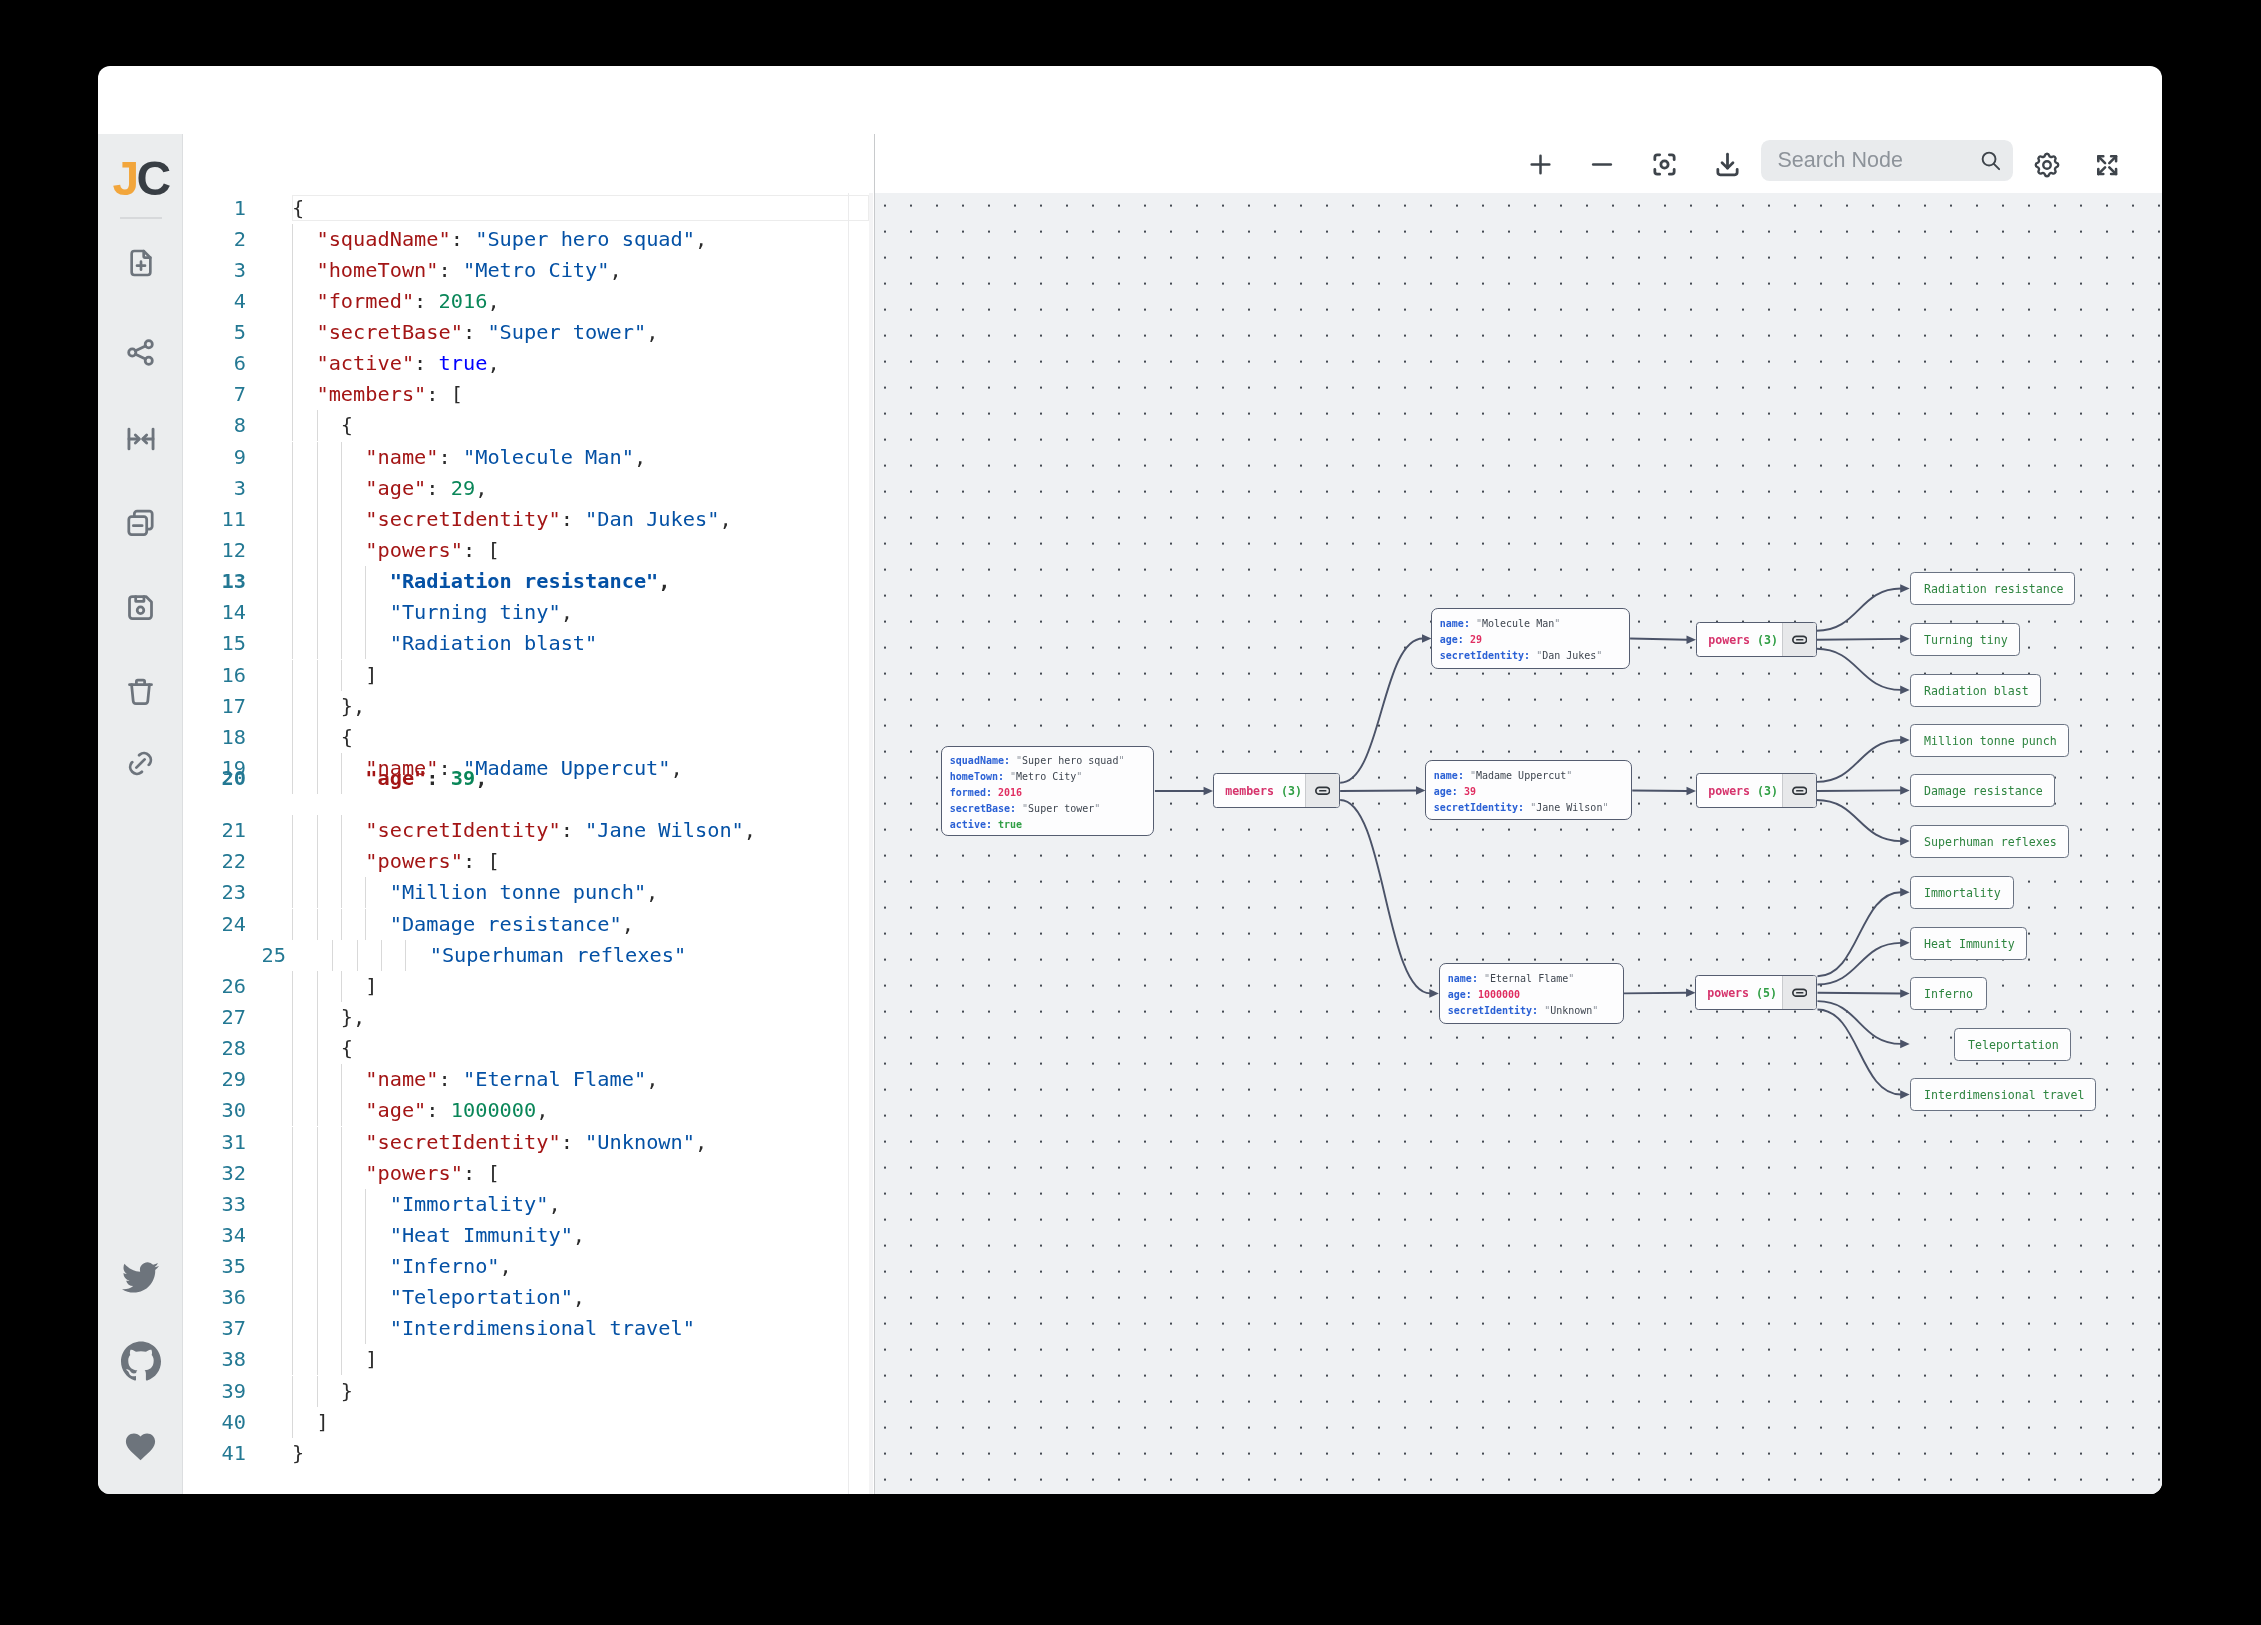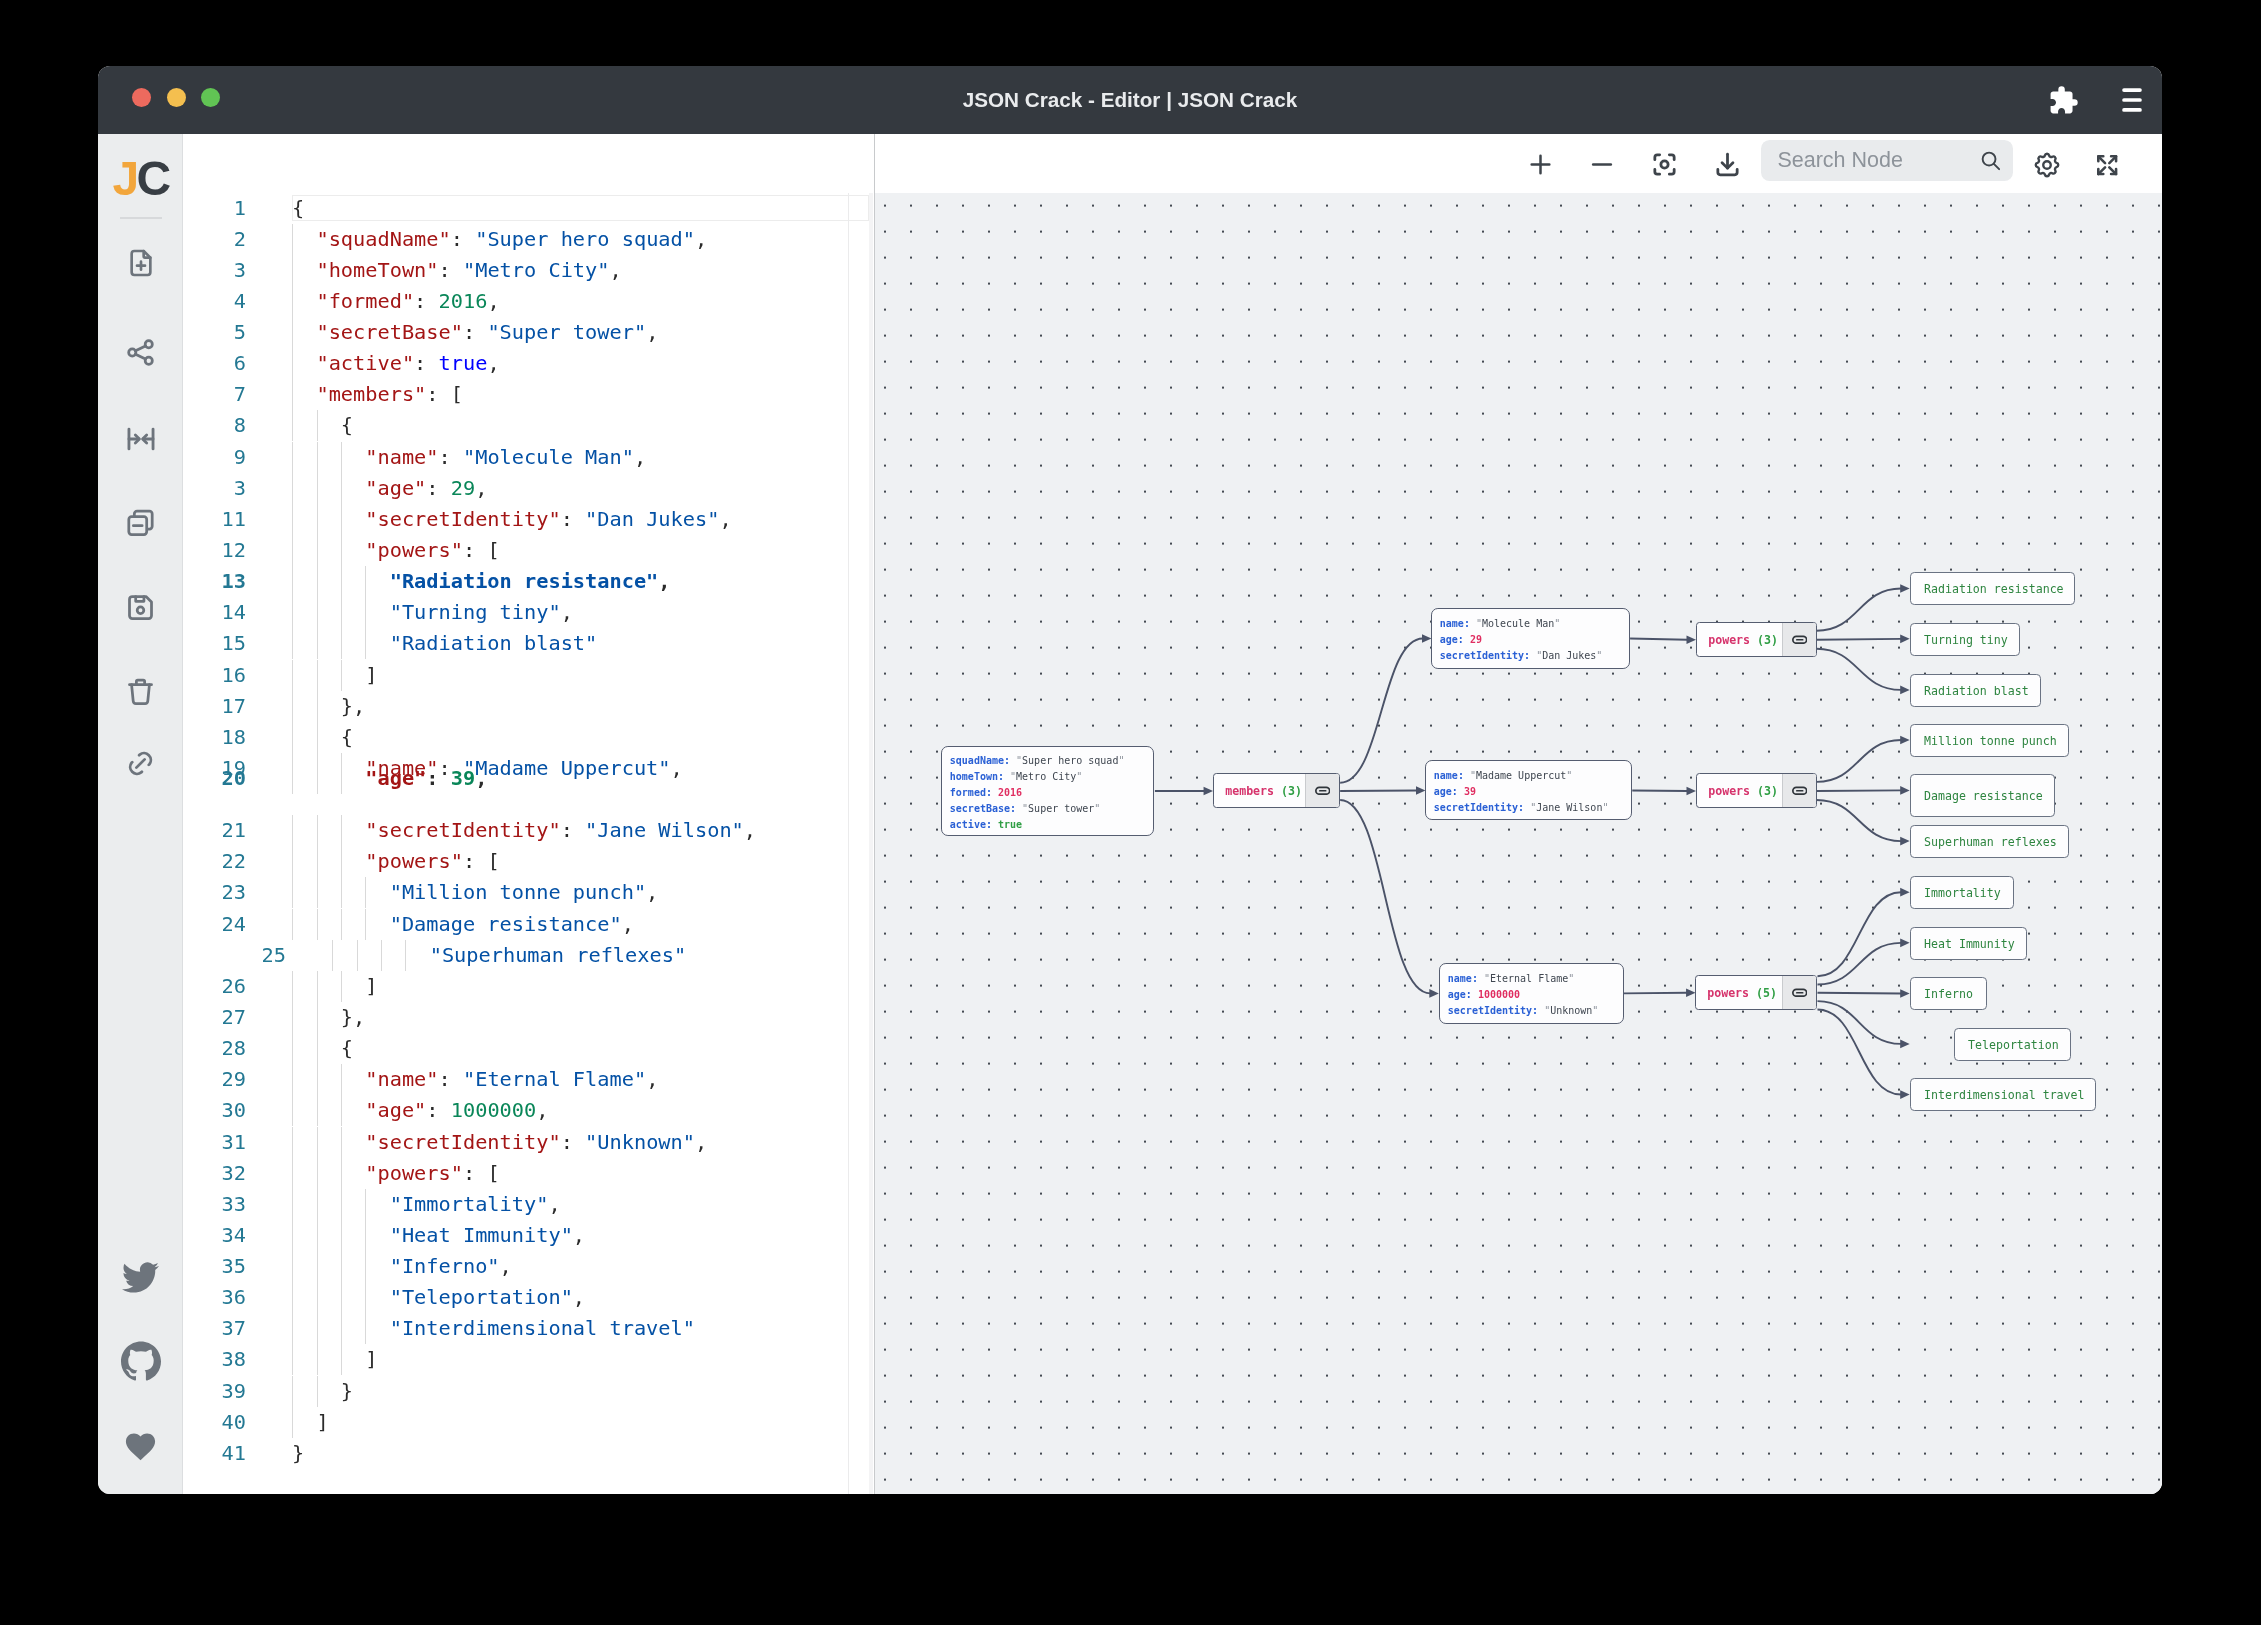--- a/index.html
+++ b/index.html
@@ -82,42 +82,20 @@
     border-left:0.9px solid #c9cbce; border-radius:0 1.7px 1.7px 0; display:flex; align-items:center; justify-content:center; }
   .gnode.leaf { border-radius:4.3px; border-color:#6a7383; display:flex; align-items:center;
     padding-left:13px; font-size:11.6px; }
   .gnode.leaf .txt { color:#2e8540; font-weight:500; white-space:pre; }
 </style>
 </head>
 <body>
 
 <div class="window">
 
-  <div class="titlebar">
-    <div class="traffic">
-      <div class="dot" style="background:#ed6a5e"></div>
-      <div class="dot" style="background:#f4bf4f"></div>
-      <div class="dot" style="background:#61c454"></div>
-    </div>
-    <div class="title">JSON Crack - Editor | JSON Crack</div>
-    <div class="tb-icons">
-      <div class="tb-btn" style="width:78px">
-        <svg width="31" height="31" viewBox="0 0 24 24" fill="#fff">
-          <path d="M20.5 11H19V7c0-1.1-.9-2-2-2h-4V3.5a2.5 2.5 0 0 0-5 0V5H4c-1.1 0-2 .9-2 2v3.8h1.5c1.5 0 2.7 1.2 2.7 2.7S5 16.2 3.5 16.2H2V20c0 1.1.9 2 2 2h3.8v-1.5c0-1.5 1.2-2.7 2.7-2.7 1.5 0 2.7 1.2 2.7 2.7V22H17c1.1 0 2-.9 2-2v-4h1.5a2.5 2.5 0 0 0 0-5z"></path>
-        </svg>
-      </div>
-      <div class="tb-btn" style="width:60px">
-        <svg width="20" height="26" viewBox="0 0 23 30" fill="none" stroke="#fff" stroke-width="4.3" stroke-linecap="round">
-          <line x1="2.3" y1="3.5" x2="20.7" y2="3.5"></line>
-          <line x1="2.3" y1="15" x2="20.7" y2="15"></line>
-          <line x1="2.3" y1="26.5" x2="20.7" y2="26.5"></line>
-        </svg>
-      </div>
-    </div>
-  </div>
 
   <div class="sidebar">
     <div class="logo"><span class="j">J</span><span class="c">C</span></div>
     <div class="side-divider"></div>
 
     <div class="side-btn" style="top:113px">
       <svg width="32" height="32" viewBox="0 0 24 24" class="ln">
         <path d="M14 3v4a1 1 0 0 0 1 1h4"></path>
         <path d="M17 21H7a2 2 0 0 1-2-2V5a2 2 0 0 1 2-2h7l5 5v11a2 2 0 0 1-2 2z"></path>
         <line x1="12" y1="11" x2="12" y2="17"></line>
@@ -401,21 +379,21 @@
           </div>
           <div class="gnode leaf" style="left: 1035px; top: 430px; width: 110px; height: 33px;">
             <span class="txt">Turning tiny</span>
           </div>
           <div class="gnode leaf" style="left: 1035px; top: 481px; width: 131px; height: 33px;">
             <span class="txt">Radiation blast</span>
           </div>
           <div class="gnode leaf" style="left: 1035px; top: 531px; width: 159px; height: 33px;">
             <span class="txt">Million tonne punch</span>
           </div>
-          <div class="gnode leaf" style="left: 1035px; top: 581px; width: 145px; height: 43px; align-items: center;">
+          <div class="gnode leaf" style="left: 1035px; top: 581px; width: 145px; height: 33px; align-items: center;">
             <span class="txt">Damage resistance</span>
           </div>
           <div class="gnode leaf" style="left: 1035px; top: 632px; width: 159px; height: 33px;">
             <span class="txt">Superhuman reflexes</span>
           </div>
           <div class="gnode leaf" style="left: 1035px; top: 683px; width: 104px; height: 33px;">
             <span class="txt">Immortality</span>
           </div>
           <div class="gnode leaf" style="left: 1035px; top: 734px; width: 117px; height: 33px;">
             <span class="txt">Heat Immunity</span>

